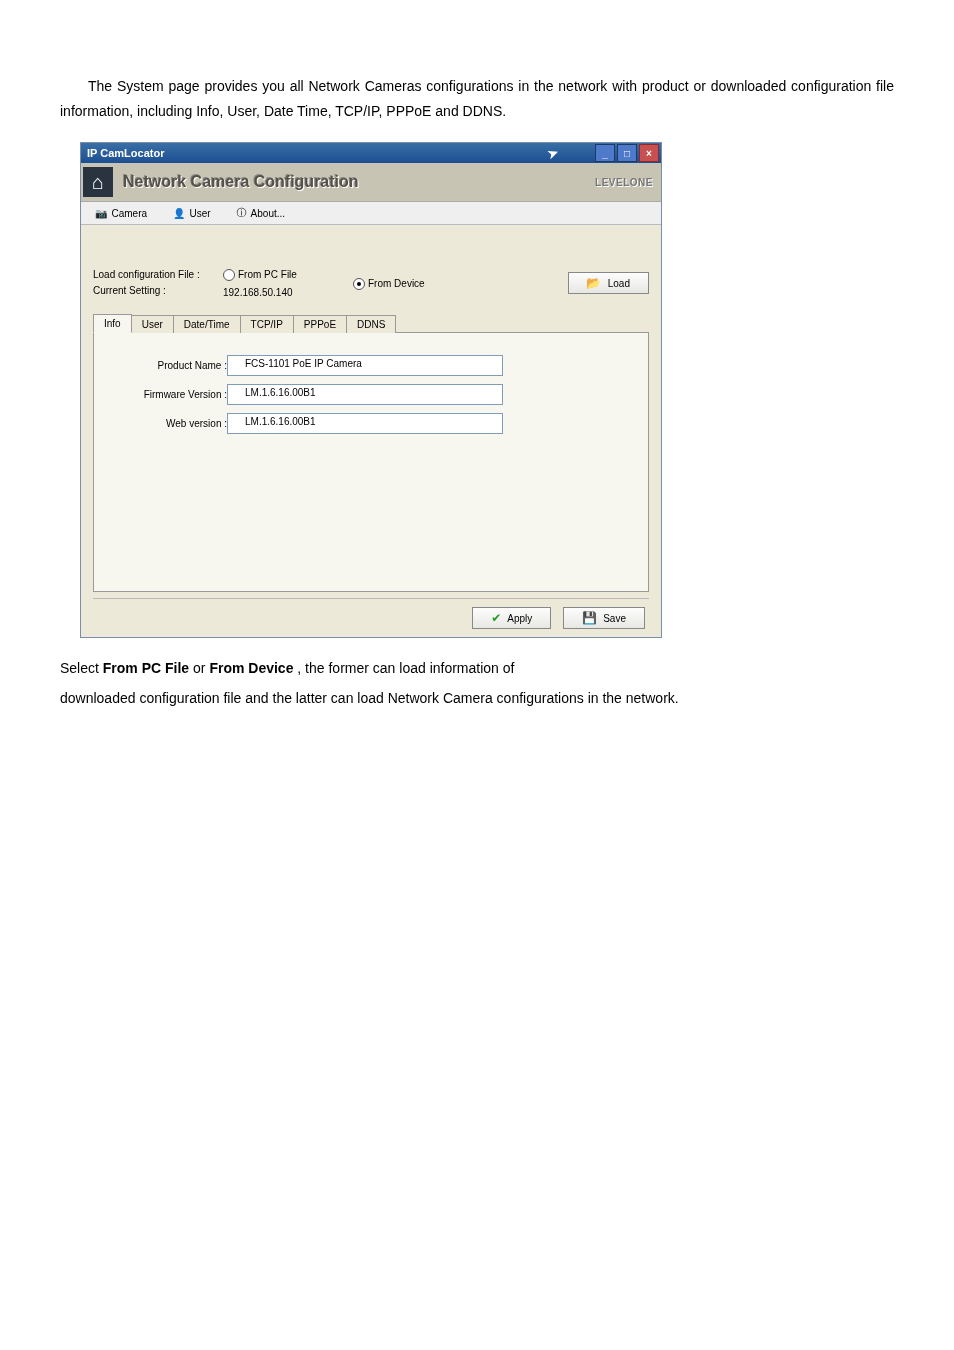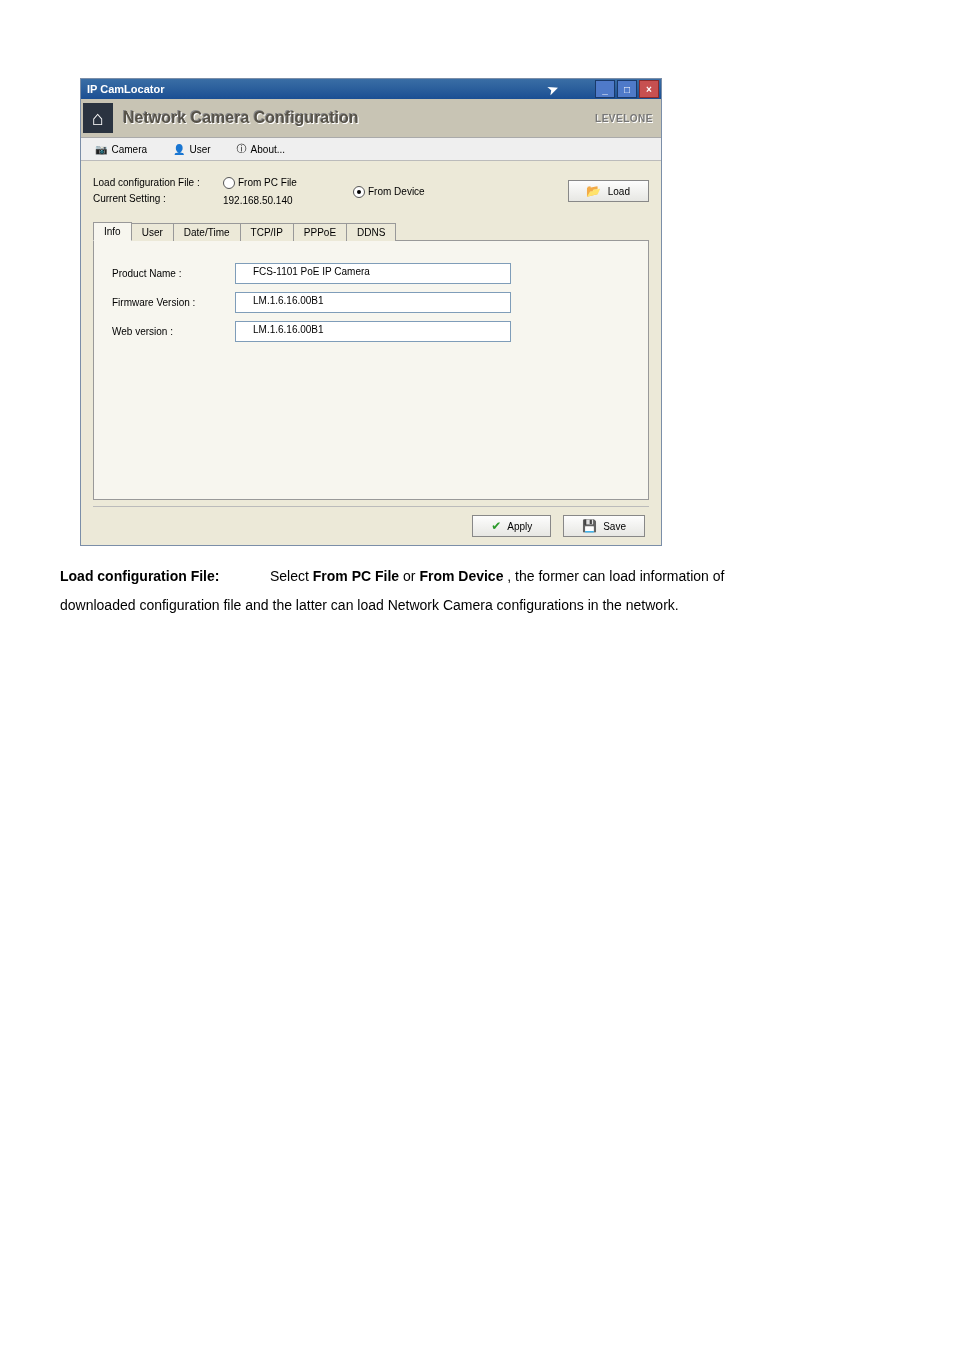--- a/index.html
+++ b/index.html
@@ -100,20 +100,21 @@
   }
   .body-area {
     background: #ece9d8;
     padding: 10px 12px 8px 12px;
   }
   .load-row {
     display: flex;
     align-items: center;
     gap: 10px;
     padding: 4px 0 10px 0;
+    margin-top: 28px;
   }
   .lbl-col { width: 120px; line-height: 1.6; }
   .radio-inline { display: inline-flex; align-items: center; gap: 3px; }
   .radio { width: 10px; height: 10px; border-radius: 50%; border: 1px solid #555; display:inline-flex; align-items:center; justify-content:center; background:#fff;}
   .radio.checked::after { content:""; width:4px;height:4px;border-radius:50%;background:#000; }
   .btn {
     border: 1px solid #888;
     background: linear-gradient(#fdfdfd,#e7e7e3);
     padding: 3px 18px;
     display: inline-flex;
@@ -149,22 +150,21 @@
     height: 230px;
     padding: 14px 18px;
   }
   .field-row {
     display: flex;
     align-items: center;
     margin: 8px 0;
   }
   .field-label {
     width: 115px;
-    text-align: left;
-    padding-right: 8px;
+    text-align: right;
   }
   .field-input {
     width: 240px;
     border: 1px solid #7f9db9;
     background: #fff;
     padding: 2px 17px;
     height: 15px;
     font-size: 10px;
   }
   .bottom-bar {
@@ -191,20 +191,21 @@
     font-size: 14px;
     line-height: 1.8;
     margin-bottom: 4px;
   }
   .defn-term { font-weight: bold; width: 210px; }
 </style>
 </head>
 <body>
 
 <div class="page">
+  <p class="para indent">The System page provides you all Network Cameras configurations in the network with product or downloaded configuration file information, including Info, User, Date Time, TCP/IP, PPPoE and DDNS.</p>
 
   <div class="screenshot">
     <span class="cursor-arrow">➤</span>
     <div class="titlebar">
       <span>IP CamLocator</span>
       <div class="win-controls">
         <div class="win-btn">_</div>
         <div class="win-btn">□</div>
         <div class="win-btn win-close">×</div>
       </div>
@@ -290,21 +291,20 @@
         </div>
         <div class="btn">
           <span class="icon-save-glyph">💾</span>
           <span>Save</span>
         </div>
       </div>
     </div>
   </div>
 
   <div class="defn">
-    <span class="defn-term">Load configuration File:</span>
     <span>
       <span>Select </span>
       <b>From PC File</b>
       <span> or </span>
       <b>From Device</b>
       <span>, the former can load information of</span>
     </span>
   </div>
   <p class="para" style="margin-top:0;">downloaded configuration file and the latter can load Network Camera configurations in the network.</p>
 

